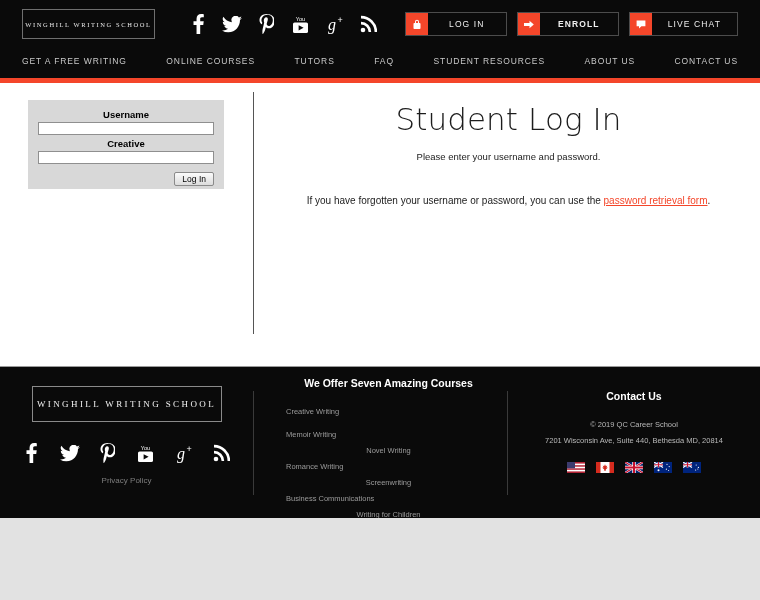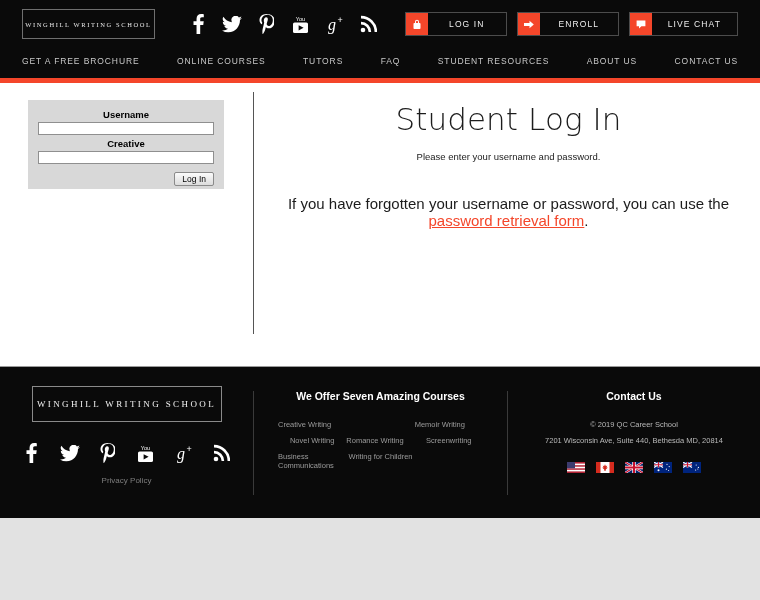--- a/index.html
+++ b/index.html
@@ -76,21 +76,21 @@
   .hbtn-ico svg { display:block; }
   .hbtn-lbl {
     color: #efefef;
     font-size: 8.5px;
     letter-spacing: 1.1px;
     display: flex; align-items: center; justify-content: center;
     padding: 0 16px;
     white-space: nowrap;
   }
   .b-login .hbtn-lbl { min-width: 78px; }
-  .b-enroll .hbtn-lbl { min-width: 78px; }
+  .b-enroll .hbtn-lbl { min-width: 78px; font-weight: bold; }
   .b-chat .hbtn-lbl { min-width: 78px; }
 
   .nav {
     display: flex;
     align-items: center;
     height: 26px;
     padding: 0 22px;
   }
   .nav-item {
     color: #c9c9c9;
@@ -166,21 +166,21 @@
     color: #1c1c1c;
     margin: 0 0 14px 0;
     letter-spacing: 0.1px;
   }
   .sub-line {
     font-size: 9.5px;
     color: #1c1c1c;
     margin-bottom: 33px;
   }
   .retrieval-line {
-    font-size: 15px;
+    font-size: 10px;
     color: #1c1c1c;
   }
   .retrieval-link {
     color: #f4462a;
     text-decoration: underline;
     cursor: pointer;
   }
 
   
   .footer {
@@ -226,33 +226,33 @@
   .f-social .social-ico { width: 22px; height: 24px; }
   .privacy {
     color: #7e7e7e;
     font-size: 8px;
     margin-top: 11px;
     cursor: pointer;
   }
 
   .f-col-mid {
     position: absolute;
-    left: 254px; top: 0; width: 253px;
-    padding-top: 23px;
+    left: 262px; top: 0; width: 253px;
+    padding-top: 10px;
   }
   .f-head {
     text-align: center;
     color: #ffffff;
     font-size: 10.5px;
     font-weight: bold;
     margin-bottom: 18px;
   }
   .courses {
     display: grid;
-    grid-template-columns: 1fr 1fr 1fr;
+    grid-template-columns: 1fr;
     row-gap: 7px;
     padding: 0 24px;
   }
   .course-l { color: #9b9b9b; font-size: 7.5px; text-align: left; cursor: pointer; }
   .course-r { color: #9b9b9b; font-size: 7.5px; text-align: center; cursor: pointer; }
   .course-blank { font-size: 7.5px; }
 
   .f-col-right {
     position: absolute;
     left: 508px; top: 0; width: 252px;
@@ -352,21 +352,21 @@
                 <path fill="currentColor" d="M.6.4h8.8v5.8H5.4L3 8.6V6.2H.6z"></path>
               </svg>
           </span>
           <span class="hbtn-lbl">LIVE CHAT</span>
         </div>
       </div>
 
     </div>
 
     <div class="nav">
-      <span class="nav-item">GET A FREE BROCHURE</span>
+      <span class="nav-item">GET A FREE WRITING</span>
       <span class="nav-spacer"></span>
       <span class="nav-item">ONLINE COURSES</span>
       <span class="nav-spacer"></span>
       <span class="nav-item">TUTORS</span>
       <span class="nav-spacer"></span>
       <span class="nav-item">FAQ</span>
       <span class="nav-spacer"></span>
       <span class="nav-item">STUDENT RESOURCES</span>
       <span class="nav-spacer"></span>
       <span class="nav-item">ABOUT US</span>

